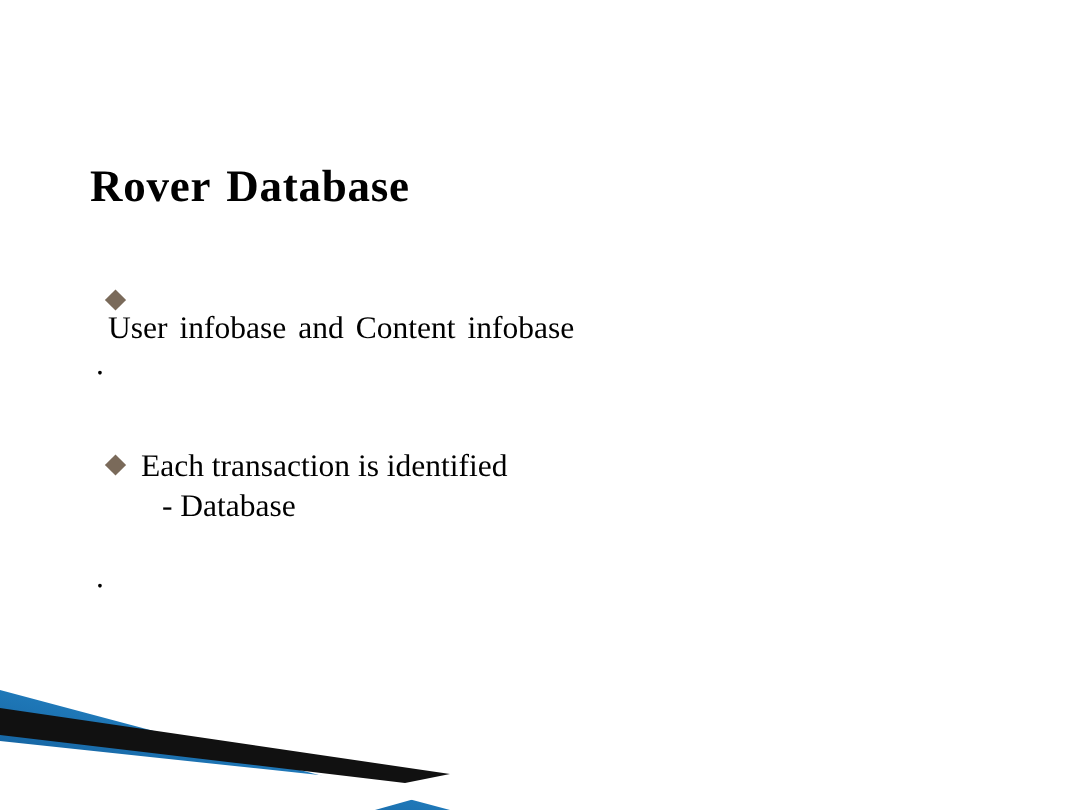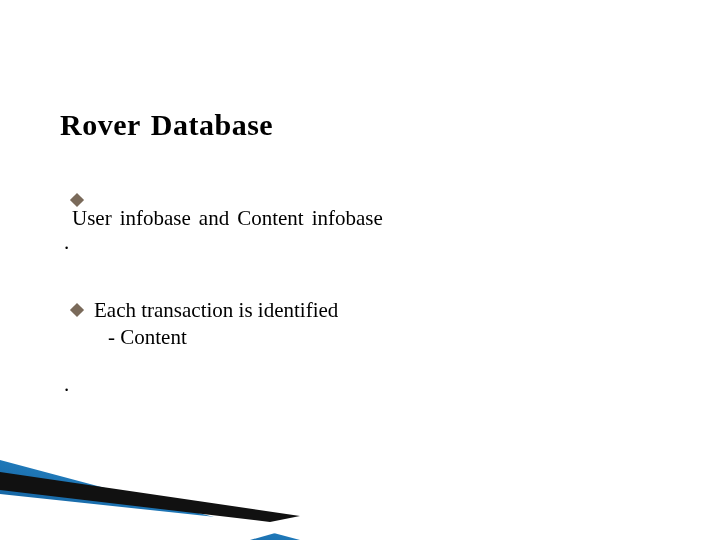--- a/index.html
+++ b/index.html
@@ -33,21 +33,21 @@
       <span>User</span><span class="sp"></span><span>infobase</span><span class="sp"></span><span>and</span><span class="sp"></span><span>Content</span><span class="sp"></span><span>infobase</span>
     </div>
   </div>
 
   <div class="dot d1">.</div>
 
   <div class="bullet-row b2">
     <div class="diamond"></div>
     <div class="bullet-text">
       <div>Each transaction is identified</div>
-      <div class="sub">- Content</div>
+      <div class="sub">- Database</div>
     </div>
   </div>
 
   <div class="dot d2">.</div>
 
   <svg class="decoration" viewBox="0 0 360 120" preserveAspectRatio="none">
     <defs>
       <linearGradient id="gBlue" x1="0" y1="1" x2="1" y2="0">
         <stop offset="0" stop-color="#0b4f8a"></stop>
         <stop offset="0.5" stop-color="#1f78b8"></stop>

